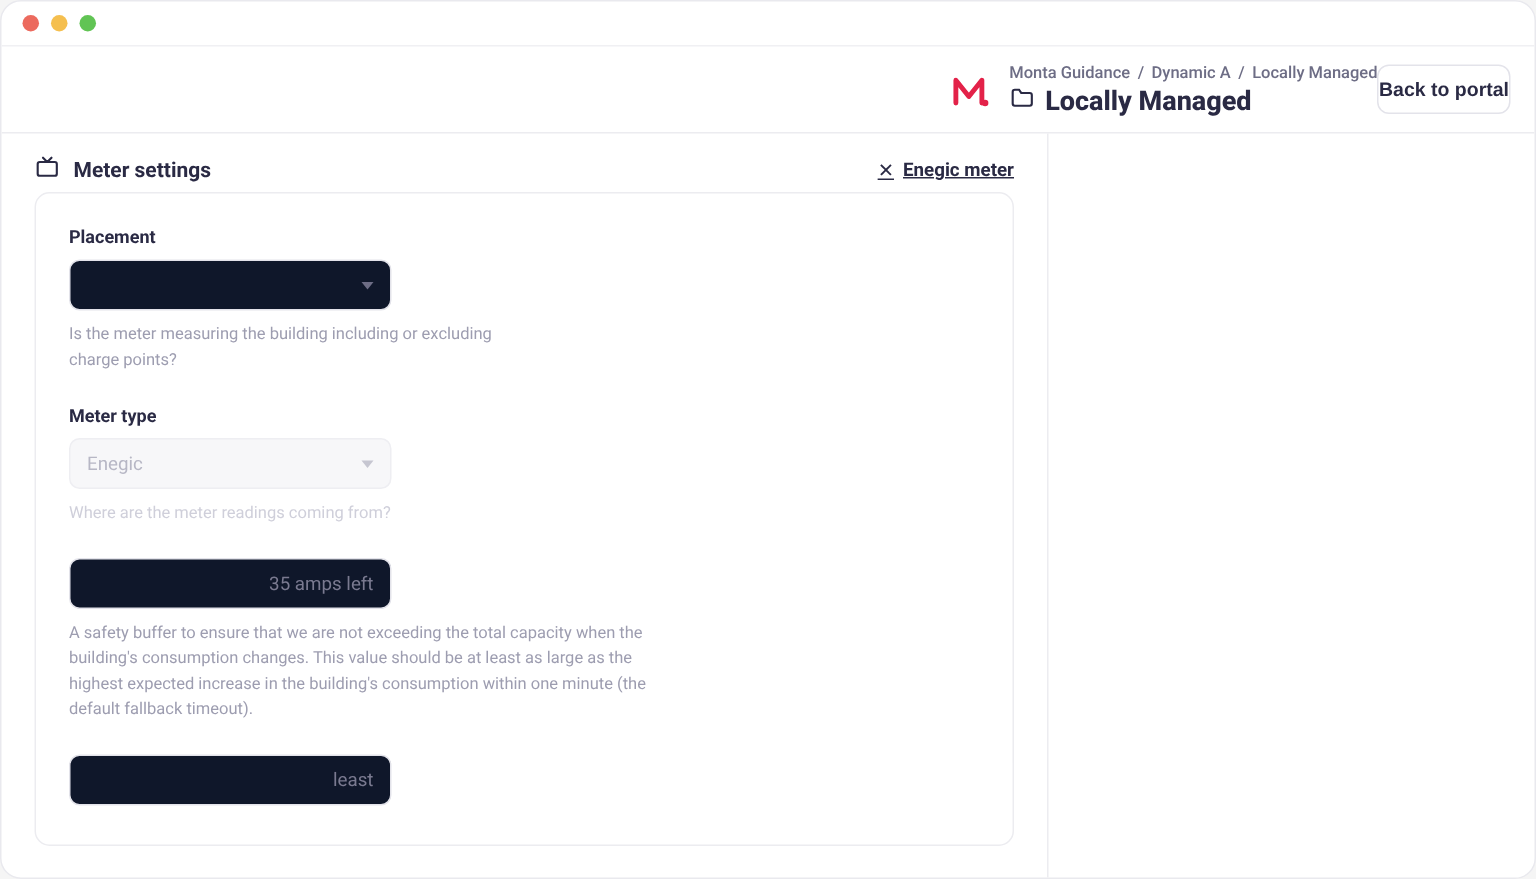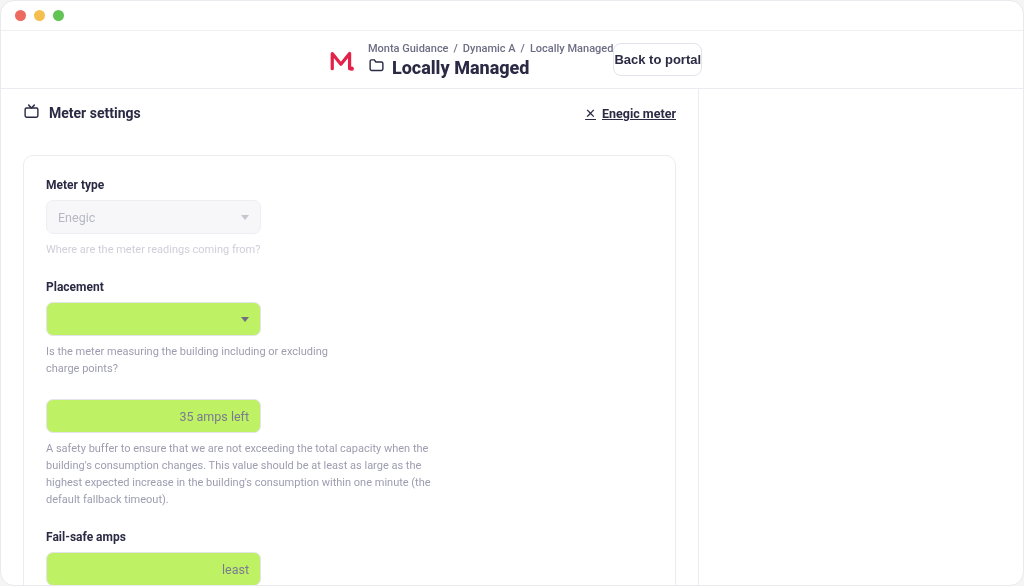--- a/index.html
+++ b/index.html
@@ -29,21 +29,21 @@
   }
   .dot { width: 11px; height: 11px; border-radius: 50%; }
   .dot.red { background: #ec6a5e; }
   .dot.yellow { background: #f5bf4f; }
   .dot.green { background: #61c454; }
 
   .header {
     height: 58px;
     display: flex;
     align-items: center;
-    justify-content: center;
+    justify-content: flex-end;
     padding: 0 16px 0 22px;
     border-bottom: 1px solid #ececf0;
   }
   .header-left { display: flex; align-items: center; gap: 12px; }
   .logo {
     width: 28px; height: 28px;
     color: #e63946;
     display: flex; align-items: center; justify-content: center;
   }
   .bc-title { display: flex; flex-direction: column; gap: 2px; }
@@ -81,21 +81,21 @@
     border-right: 1px solid #ececf0;
     padding: 14px 22px 0 22px;
     overflow: hidden;
   }
   .side-col { flex: 1; }
 
   .section-header {
     display: flex;
     justify-content: space-between;
     align-items: center;
-    margin-bottom: 32px;
+    margin-bottom: 4px;
   }
   .section-title {
     display: flex; align-items: center; gap: 9px;
     font-size: 14px;
     font-weight: 700;
     color: #2a2a44;
   }
   .remove-link {
     display: flex; align-items: center; gap: 6px;
     font-size: 12.5px;
@@ -119,21 +119,21 @@
     font-weight: 700;
     color: #2a2a44;
     margin-bottom: 8px;
     display: block;
   }
   .select, .input {
     width: 215px;
     height: 34px;
     border: 1px solid #e3e3ea;
     border-radius: 7px;
-    background: #bef264;
+    background: #0f172a;
     display: flex;
     align-items: center;
     justify-content: space-between;
     padding: 0 11px;
     font-size: 12.5px;
     color: #2a2a44;
   }
   .select.disabled {
     background: #f7f7f9;
     border-color: #eeeef2;
@@ -212,46 +212,45 @@
         </div>
         <a class="remove-link">
           <span class="x">✕</span>
           <span>Enegic meter</span>
         </a>
       </div>
 
       <div class="card">
 
         <div class="field">
+          <span class="label">Placement</span>
+          <div class="select">
+            <span></span>
+            <span class="caret"></span>
+          </div>
+          <div class="help">Is the meter measuring the building including or excluding charge points?</div>
+        </div>
+
+        <div class="field">
           <span class="label">Meter type</span>
           <div class="select disabled">
             <span>Enegic</span>
             <span class="caret"></span>
           </div>
           <div class="help faint">Where are the meter readings coming from?</div>
         </div>
 
-        <div class="field">
-          <span class="label">Placement</span>
-          <div class="select">
-            <span></span>
-            <span class="caret"></span>
-          </div>
-          <div class="help">Is the meter measuring the building including or excluding charge points?</div>
-        </div>
-
         <div class="field wide-help">
           <div class="input">
             <span class="unit">35 amps left</span>
           </div>
           <div class="help">A safety buffer to ensure that we are not exceeding the total capacity when the building's consumption changes. This value should be at least as large as the highest expected increase in the building's consumption within one minute (the default fallback timeout).</div>
         </div>
 
         <div class="field wide-help">
-          <span class="label">Fail-safe amps</span>
           <div class="input">
             <span class="unit">least</span>
           </div>
 
         </div>
 
       </div>
     </div>
     <div class="side-col"></div>
   </div>

